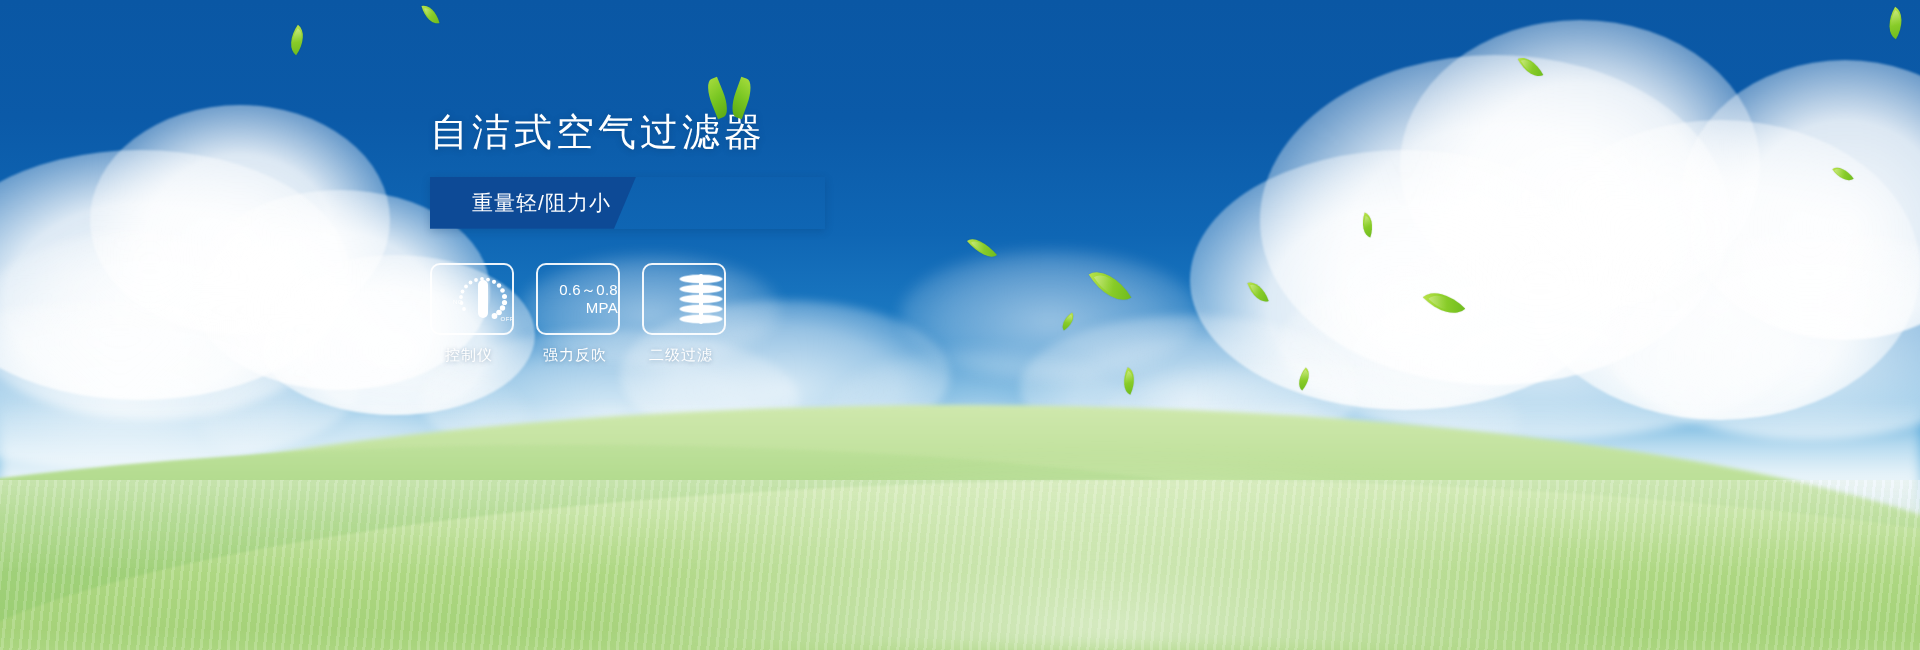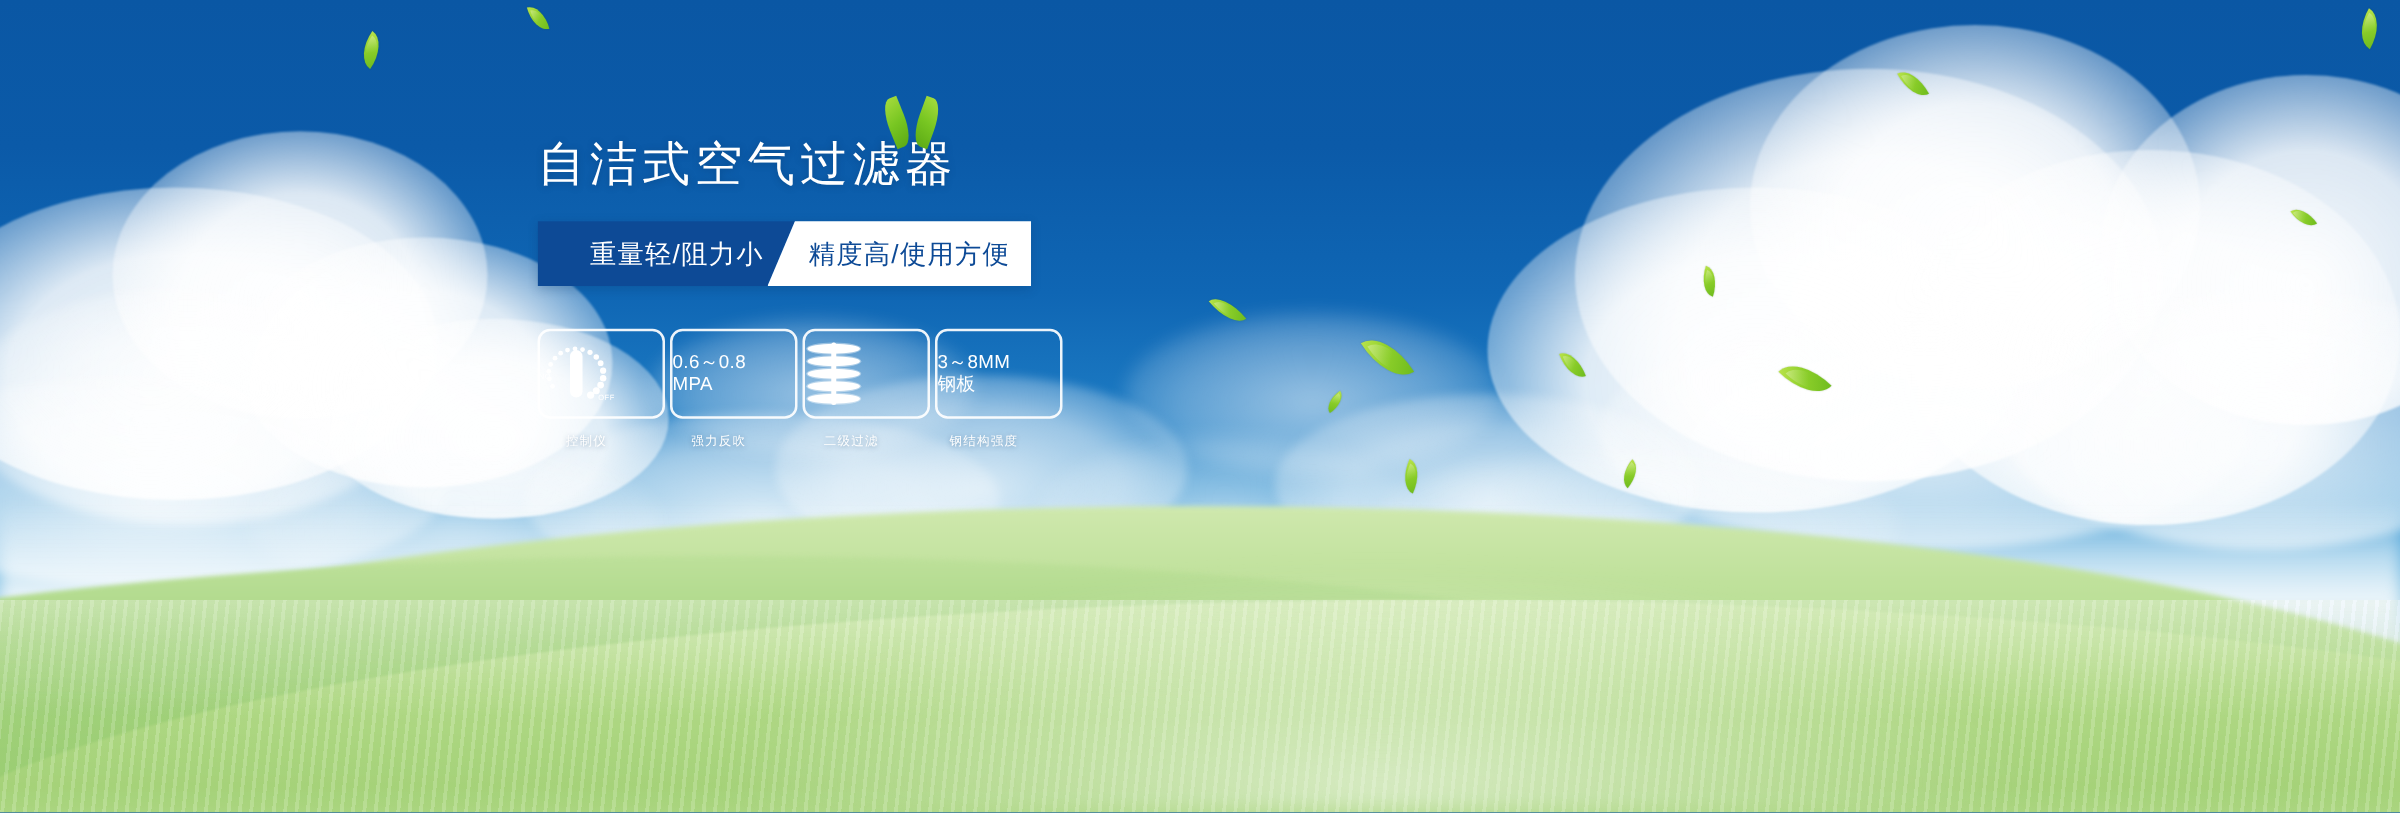--- a/index.html
+++ b/index.html
@@ -202,35 +202,35 @@
   }
 
   
   .features{
     margin-top:34px;
     display:flex;
     gap:28px;
   }
   .feature{ width:78px; text-align:center; }
   .feature .box{
-    width:102px; height:72px;
+    width:84px; height:72px;
     border:2px solid rgba(255,255,255,.92);
     border-radius:10px;
     display:flex; flex-direction:column;
-    align-items:flex-start; justify-content:center;
+    align-items:flex-end; justify-content:center;
     color:#ffffff;
     position:relative;
     overflow:hidden;
   }
   .feature .box .txt{
     font-size:15px; line-height:1.18; letter-spacing:.3px; white-space:nowrap;
   }
   .feature .cap{
     margin-top:11px;
-    font-size:10px; color:#ffffff; letter-spacing:1px;
+    font-size:15px; color:#ffffff; letter-spacing:1px;
     text-shadow:0 1px 4px rgba(5,45,90,.35);
     white-space:nowrap;
   }
 
   
   .ico-gauge{ position:relative; width:58px; height:54px; }
   .ico-gauge .dial{ position:absolute; inset:0; }
   .ico-gauge .needle{
     position:absolute; left:50%; top:8px; margin-left:-5px;
     width:10px; height:38px; border-radius:6px; background:#fff;
@@ -335,21 +335,20 @@
     <div class="title-wrap">
       <div class="title">自洁式空气过滤器</div>
       <div class="sprout">
         <span class="blade b1"></span>
         <span class="blade b2"></span>
       </div>
     </div>
 
     <div class="tagline">
       <div class="tag-a">重量轻/阻力小</div>
-      <div class="tag-b">精度高/使用方便</div>
     </div>
 
     <div class="features">
 
       <div class="feature">
         <div class="box">
           <div class="ico-gauge">
             <svg class="dial" viewBox="0 0 58 54">
               <g fill="#ffffff">
                 <circle cx="10" cy="37" r="1.9"></circle>
@@ -394,24 +393,17 @@
             <span class="disc" style="top:1px"></span>
             <span class="disc" style="top:11px"></span>
             <span class="disc" style="top:21px"></span>
             <span class="disc" style="top:31px"></span>
             <span class="disc" style="top:41px"></span>
           </div>
         </div>
         <div class="cap">二级过滤</div>
       </div>
 
-      <div class="feature">
-        <div class="box">
-          <div class="txt">3～8MM</div>
-          <div class="txt">钢板</div>
-        </div>
-        <div class="cap">钢结构强度</div>
-      </div>
 
 
     </div>
   </div>
 </div>
 
 </body></html>

